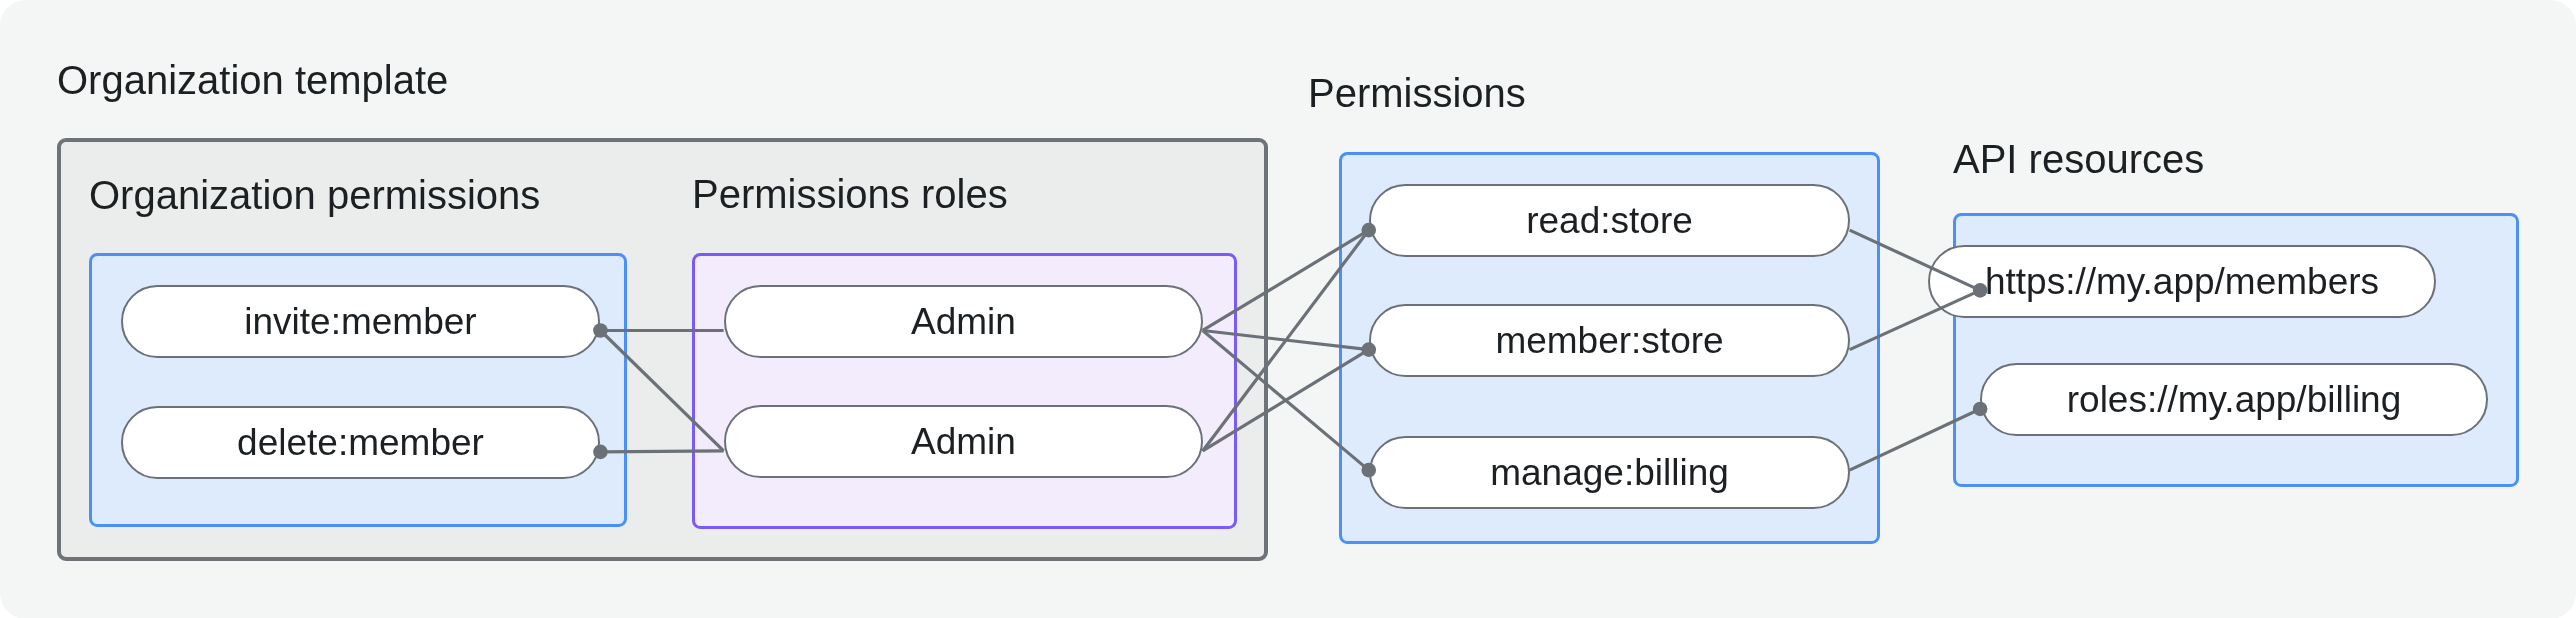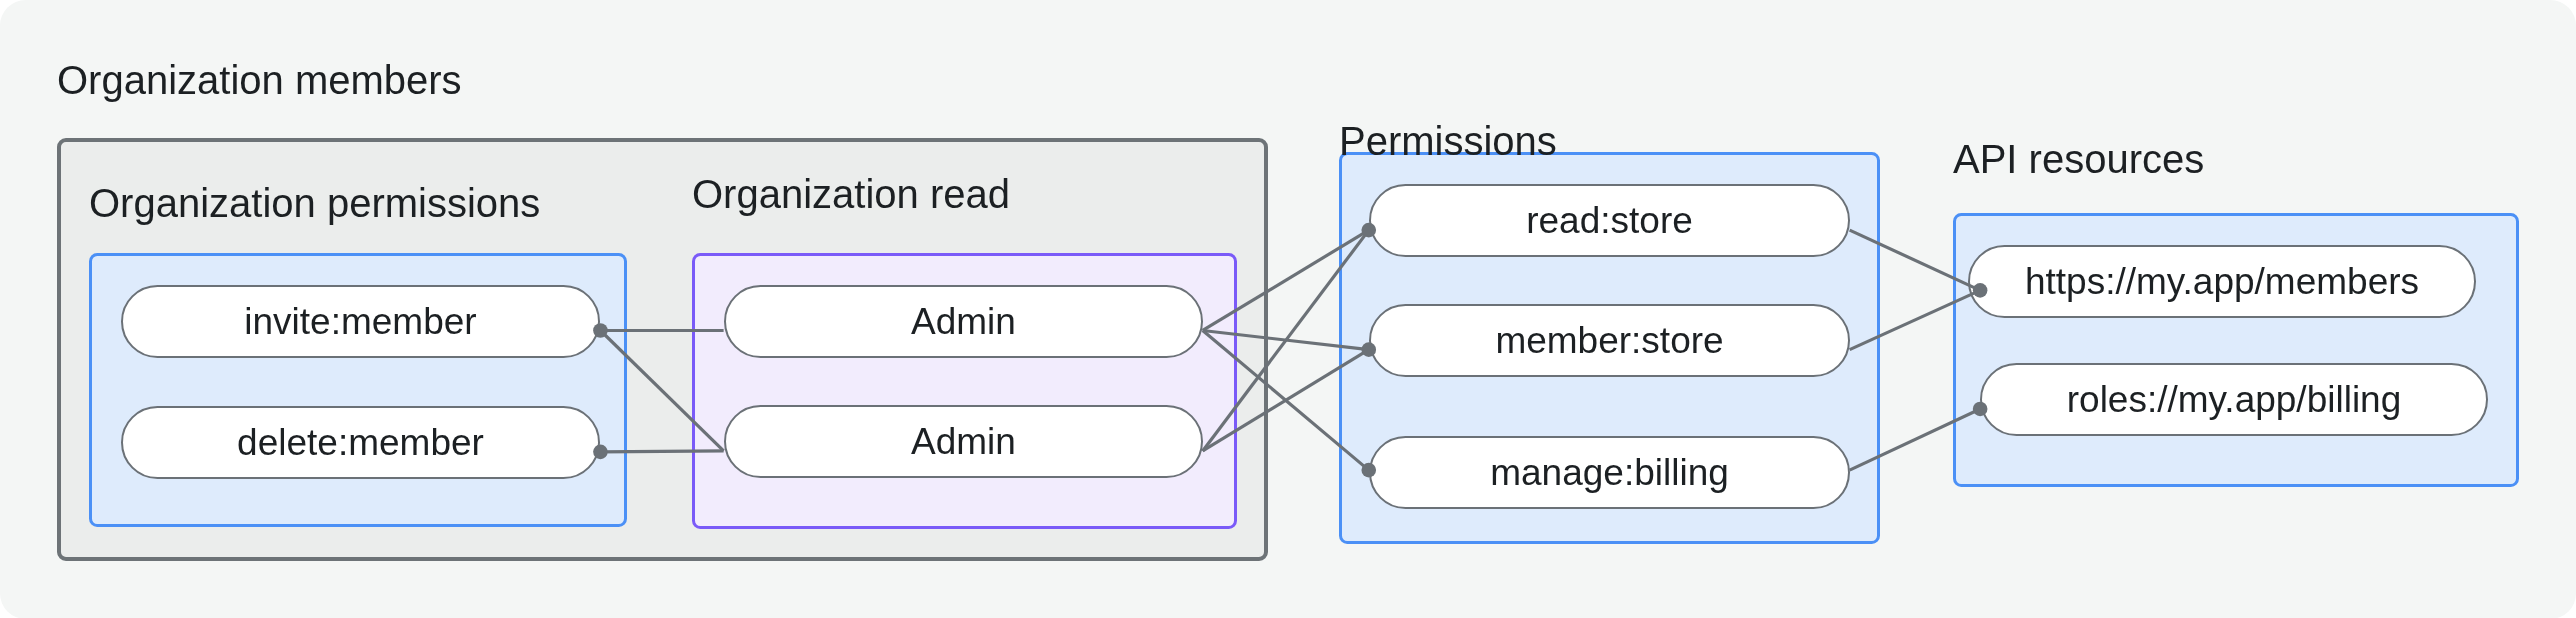--- a/index.html
+++ b/index.html
@@ -41,55 +41,55 @@
     white-space: nowrap;
   }
   
   #box-template    { left: 57px;   top: 138px; width: 1211px; height: 423px; }
   #box-orgperms    { left: 89px;   top: 253px; width: 538px;  height: 274px; }
   #box-orgroles    { left: 692px;  top: 253px; width: 545px;  height: 276px; }
   #box-permissions { left: 1339px; top: 152px; width: 541px;  height: 392px; }
   #box-api         { left: 1953px; top: 213px; width: 566px;  height: 274px; }
   
   #lbl-template    { left: 57px;   top: 57px;  }
-  #lbl-orgperms    { left: 89px;   top: 180px; }
+  #lbl-orgperms    { left: 89px;   top: 172px; }
   #lbl-orgroles    { left: 692px;  top: 171px; }
-  #lbl-permissions { left: 1339px; top: 70px; margin-top: 48px;  }
+  #lbl-permissions { left: 1308px; top: 70px;  }
   #lbl-api         { left: 1953px; top: 136px; }
   
   #pill-invite  { left: 121px;  top: 285px; width: 479px; }
   #pill-delete  { left: 121px;  top: 406px; width: 479px; }
   #pill-admin   { left: 724px;  top: 285px; width: 479px; }
   #pill-member  { left: 724px;  top: 405px; width: 479px; }
   #pill-read    { left: 1369px; top: 184px; width: 481px; }
   #pill-update  { left: 1369px; top: 304px; width: 481px; }
   #pill-manage  { left: 1369px; top: 424px; width: 481px; margin-top: 12px; }
-  #pill-members { left: 1968px; top: 245px; width: 508px; }
+  #pill-members { left: 1928px; top: 245px; width: 508px; }
   #pill-billing { left: 1980px; top: 363px; width: 508px; }
   #edges {
     position: absolute;
     left: 0; top: 0;
     width: 2576px; height: 619px;
     pointer-events: none;
   }
 </style>
 </head>
 <body>
 
 <div id="canvas">
 
   <div class="panel gray" id="box-template"></div>
   <div class="panel blue" id="box-orgperms"></div>
   <div class="panel purple" id="box-orgroles"></div>
   <div class="panel blue" id="box-permissions"></div>
   <div class="panel blue" id="box-api"></div>
 
-  <div class="label" id="lbl-template">Organization members</div>
+  <div class="label" id="lbl-template">Organization template</div>
   <div class="label" id="lbl-orgperms">Organization permissions</div>
-  <div class="label" id="lbl-orgroles">Organization read</div>
+  <div class="label" id="lbl-orgroles">Permissions roles</div>
   <div class="label" id="lbl-permissions">Permissions</div>
   <div class="label" id="lbl-api">API resources</div>
 
   <div class="pill" id="pill-delete">delete:member</div>
   <div class="pill" id="pill-invite">invite:member</div>
   <div class="pill" id="pill-admin">Admin</div>
   <div class="pill" id="pill-member">Admin</div>
   <div class="pill" id="pill-read">read:store</div>
   <div class="pill" id="pill-update">member:store</div>
   <div class="pill" id="pill-manage">manage:billing</div>

